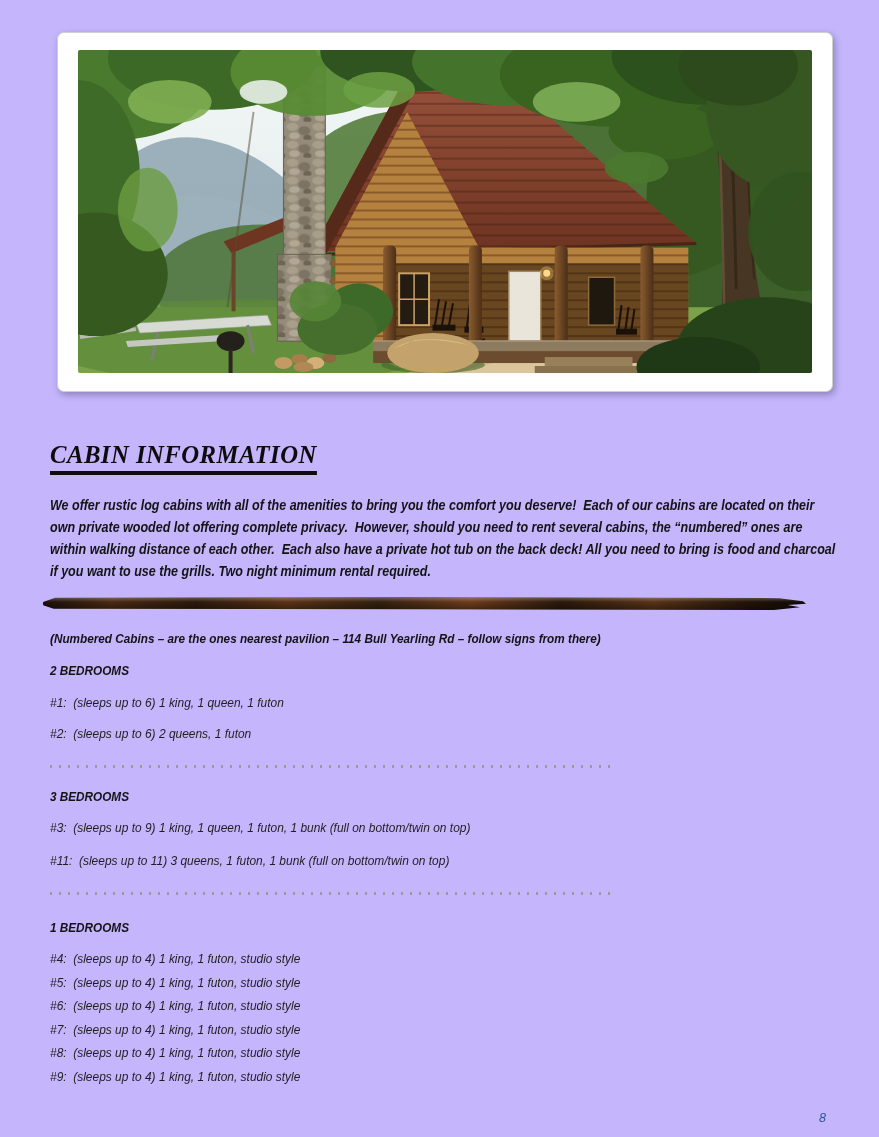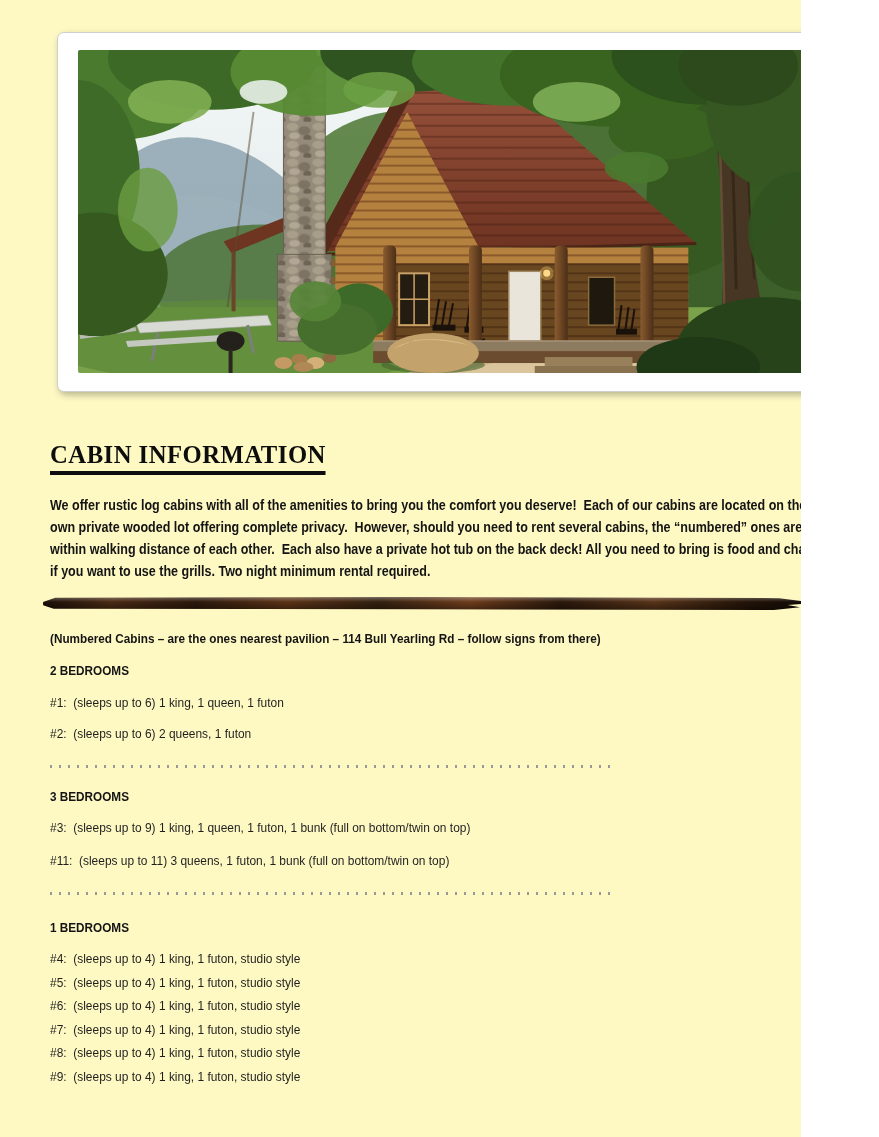--- a/index.html
+++ b/index.html
@@ -1,18 +1,18 @@
 <!DOCTYPE html>
 <html><head>
 <meta charset="utf-8">
 <style>
   html,body { margin:0; padding:0; background:#ffffff; }
   .page {
-    position:relative; width:801px; height:1137px; background:#fef9c3;
-    overflow:hidden; font-family:"Liberation Sans", sans-serif; color:#161616;
+    position:relative; width:879px; height:1137px; background:#c4b5fd;
+    overflow:hidden; font-family:"Liberation Sans", sans-serif; color:#161616;font-style:italic;
   }
   .photo-frame {
     position:absolute; left:57px; top:32px; width:776px; height:360px;
     box-sizing:border-box; background:#ffffff; border:1px solid #cfcfcf;
     border-radius:7px; box-shadow:2px 3px 7px rgba(0,0,0,0.28);
     padding:17px 20px 18px 20px;
   }
   .photo-frame svg { display:block; width:100%; height:100%; border-radius:2px; }
   .title {
     position:absolute; left:50px; top:440px; margin:0;

